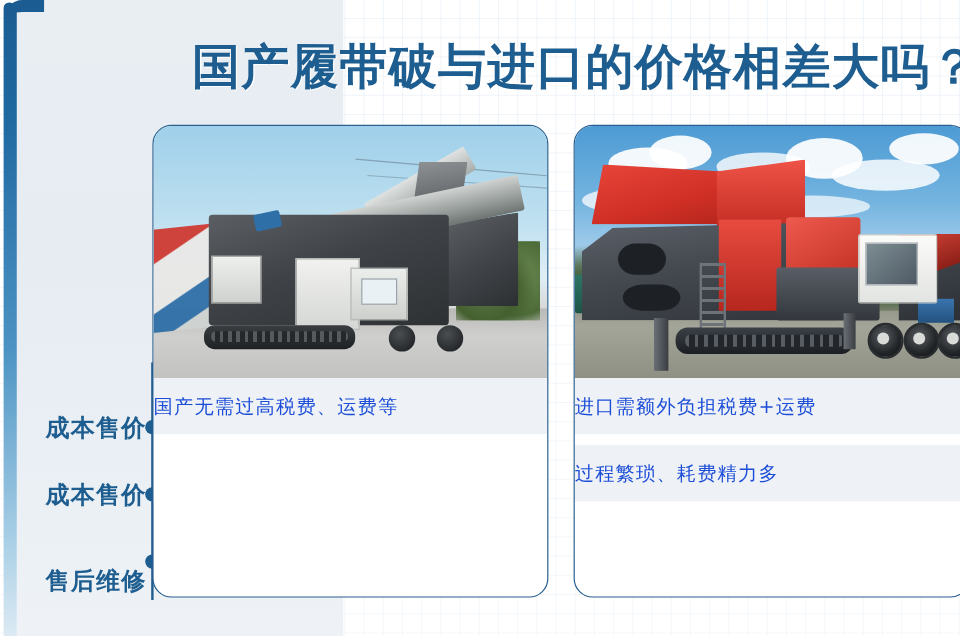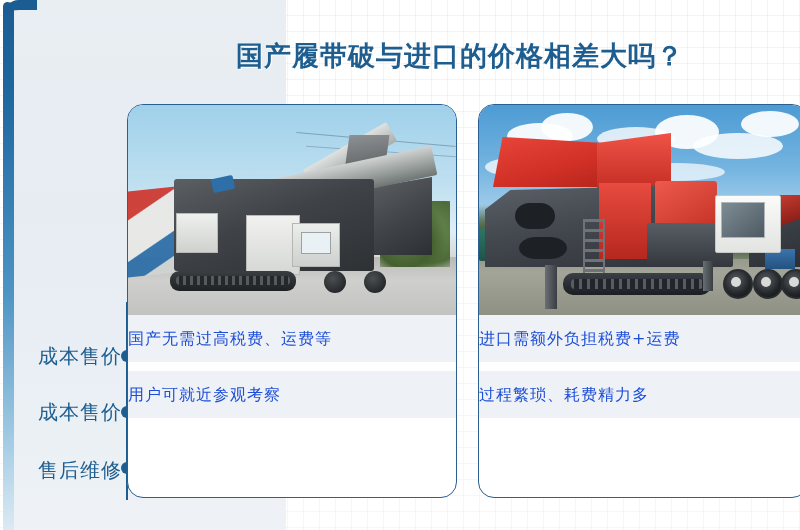--- a/index.html
+++ b/index.html
@@ -49,38 +49,38 @@
   #left-panel-fade{
     position:absolute;left:230px;top:0;width:70px;height:530px;
     background:linear-gradient(to right,rgba(233,238,243,0),rgba(255,255,255,.0));
   }
 
   
   #title{
     position:absolute;left:160px;top:30px;width:600px;height:52px;
     line-height:52px;
     font-family:"DejaVu Sans","Liberation Sans",sans-serif;
-    font-weight:bold;font-size:27px;letter-spacing:1px;
+    font-weight:bold;font-size:40px;letter-spacing:1px;
     color:#1d5d8f;
     text-align:center;
     text-shadow:1px 1px 0 rgba(255,255,255,.9);
     white-space:nowrap;
   }
 
   
   .row-label{
     position:absolute;left:10px;width:112px;height:30px;line-height:30px;
     text-align:right;
     font-family:"DejaVu Sans","Liberation Sans",sans-serif;
-    font-size:20px;font-weight:normal;color:#1d5d8f;
+    font-size:20px;font-weight:bold;color:#1d5d8f;
     letter-spacing:1px;white-space:nowrap;
   }
   #label-0{top:341px;}
   #label-1{top:397px;}
-  #label-2{top:455px;}
+  #label-2{top:469px;}
 
   
   #connector{
     position:absolute;left:126px;top:302px;width:2px;height:198px;
     background:#1d5d8f;
   }
   .connector-dot{
     position:absolute;left:121px;width:12px;height:12px;border-radius:50%;
     background:#1d5d8f;
   }
@@ -265,21 +265,20 @@
     <div class="pa-cab2">
         <div class="win"></div>
       </div>
     <div class="pa-track"></div>
     <div class="pa-wheel" style="left:196px"></div>
     <div class="pa-wheel" style="left:236px"></div>
   </div>
   <div class="rows">
     <div class="row">国产无需过高税费、运费等</div>
     <div class="row-gap"></div>
-    <div class="row">用户可就近参观考察</div>
     <div class="row-gap"></div>
     <div class="row-tail"></div>
   </div>
 </div>
 
 <div class="card" id="card-right">
   <div class="card-photo photo-b">
     <div class="pb-cloud" style="left:28px;top:18px;width:66px;height:26px"></div>
     <div class="pb-cloud" style="left:62px;top:8px;width:52px;height:28px"></div>
     <div class="pb-cloud" style="left:118px;top:22px;width:78px;height:24px;opacity:.85"></div>

